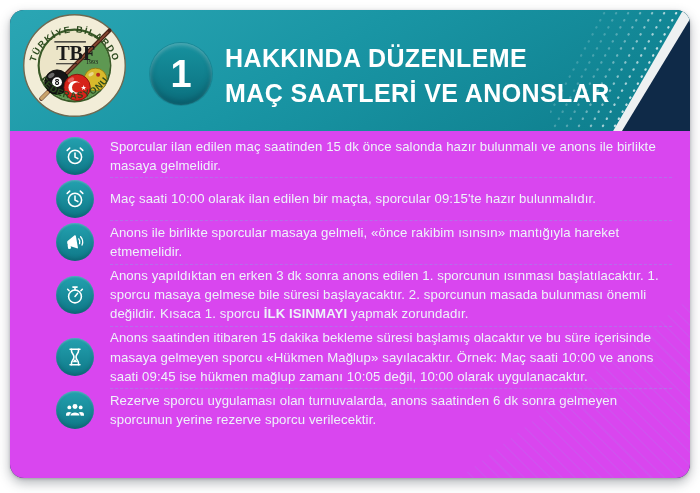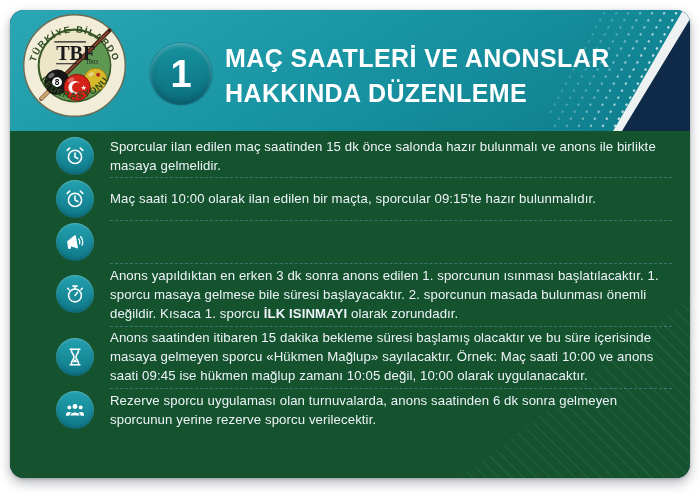--- a/index.html
+++ b/index.html
@@ -28,21 +28,21 @@
     box-shadow:inset 0 2px 4px rgba(255,255,255,.28), inset 0 -4px 7px rgba(0,30,40,.28), 0 0 0 1px rgba(0,60,70,.2);
     display:flex;align-items:center;justify-content:center;
     color:#fff;font-size:38px;font-weight:bold;
   }
   .title{
     position:absolute;left:215px;top:31px;color:#ffffff;
     font-size:25px;font-weight:bold;line-height:35px;letter-spacing:.4px;
   }
   
   .body-list{
-    position:relative;height:347px;background:#14532d;
+    position:relative;height:347px;background:#d946ef;
     padding-top:3px;box-sizing:border-box;
   }
   .corner-stripes{
     position:absolute;right:0;bottom:0;width:230px;height:180px;pointer-events:none;
     background:repeating-linear-gradient(45deg, rgba(130,180,230,.09) 0 1.5px, rgba(0,0,0,0) 1.5px 9px);
     clip-path:polygon(100% 0,100% 100%,0 100%);
   }
   .row{
     position:relative;display:flex;align-items:center;
     padding:2.5px 18px 2.5px 0;
@@ -129,22 +129,22 @@
           <textPath href="#arcBot" startOffset="50%" text-anchor="middle">FEDERASYONU</textPath>
         </text>
       </svg>
     </div>
 
     <div class="num-badge">
       <span>1</span>
     </div>
 
     <div class="title">
+      <div>HAKKINDA DÜZENLEME</div>
       <div>MAÇ SAATLERİ VE ANONSLAR</div>
-      <div>HAKKINDA DÜZENLEME</div>
     </div>
   </div>
 
   <div class="body-list" id="rules-list">
     <div class="corner-stripes"></div>
   <div class="row">
         <div class="icon-cell">
           <div class="icon-circle">
             <svg viewBox="0 0 24 24">
               <g fill="none" stroke="#fff" stroke-width="1.7" stroke-linecap="round">
@@ -181,37 +181,38 @@
                 <path fill="#fff" d="M4.2 9.6l8.6-4.8c.6-.3 1.3.1 1.3.8v12.8c0 .7-.7 1.1-1.3.8L4.2 14.4c-1-.6-1-4.2 0-4.8z"></path>
                 <rect x="3.4" y="13.6" width="3.2" height="4.8" rx="1" fill="#fff"></rect>
                 <g fill="none" stroke="#fff" stroke-width="1.4" stroke-linecap="round">
                   <path d="M16.6 9.3c1 1.7 1 3.7 0 5.4"></path>
                   <path d="M19 7.4c1.8 2.8 1.8 6.4 0 9.2"></path>
                 </g>
               </g>
             </svg>
           </div>
         </div>
+        <div class="row-text"><span class="seg">Anons ile birlikte sporcular masaya gelmeli, «önce rakibim ısınsın» mantığıyla hareket etmemelidir.</span></div>
       </div>
       <div class="row">
         <div class="icon-cell">
           <div class="icon-circle">
             <svg viewBox="0 0 24 24">
               <g fill="none" stroke="#fff" stroke-width="1.7" stroke-linecap="round">
                 <circle cx="12" cy="13.6" r="7"></circle>
                 <path d="M12 13.6l2.7-3.3"></path>
                 <path d="M12 6.6V4.4"></path>
                 <path d="M9.7 3.4h4.6"></path>
                 <path d="M18.4 7.4L20 5.8"></path>
                 <path d="M5.6 7.4L4 5.8"></path>
               </g>
             </svg>
           </div>
         </div>
-        <div class="row-text"><span class="seg">Anons yapıldıktan en erken 3 dk sonra anons edilen 1. sporcunun ısınması başlatılacaktır. 1. sporcu masaya gelmese bile süresi başlayacaktır. 2. sporcunun masada bulunması önemli değildir. Kısaca 1. sporcu </span><span class="seg-bold">İLK ISINMAYI</span><span class="seg"> olarak zorundadır.</span></div>
+        <div class="row-text"><span class="seg">Anons yapıldıktan en erken 3 dk sonra anons edilen 1. sporcunun ısınması başlatılacaktır. 1. sporcu masaya gelmese bile süresi başlayacaktır. 2. sporcunun masada bulunması önemli değildir. Kısaca 1. sporcu </span><span class="seg-bold">İLK ISINMAYI</span><span class="seg"> yapmak zorundadır.</span></div>
       </div>
       <div class="row">
         <div class="icon-cell">
           <div class="icon-circle">
             <svg viewBox="0 0 24 24">
               <g fill="none" stroke="#fff" stroke-width="1.7" stroke-linecap="round">
                 <path d="M6.6 3.5h10.8"></path>
                 <path d="M6.6 20.5h10.8"></path>
                 <path d="M8.2 3.5v2c0 2.6 2.7 3.5 2.7 6.5s-2.7 3.9-2.7 6.5v2"></path>
                 <path d="M15.8 3.5v2c0 2.6-2.7 3.5-2.7 6.5s2.7 3.9 2.7 6.5v2"></path>

